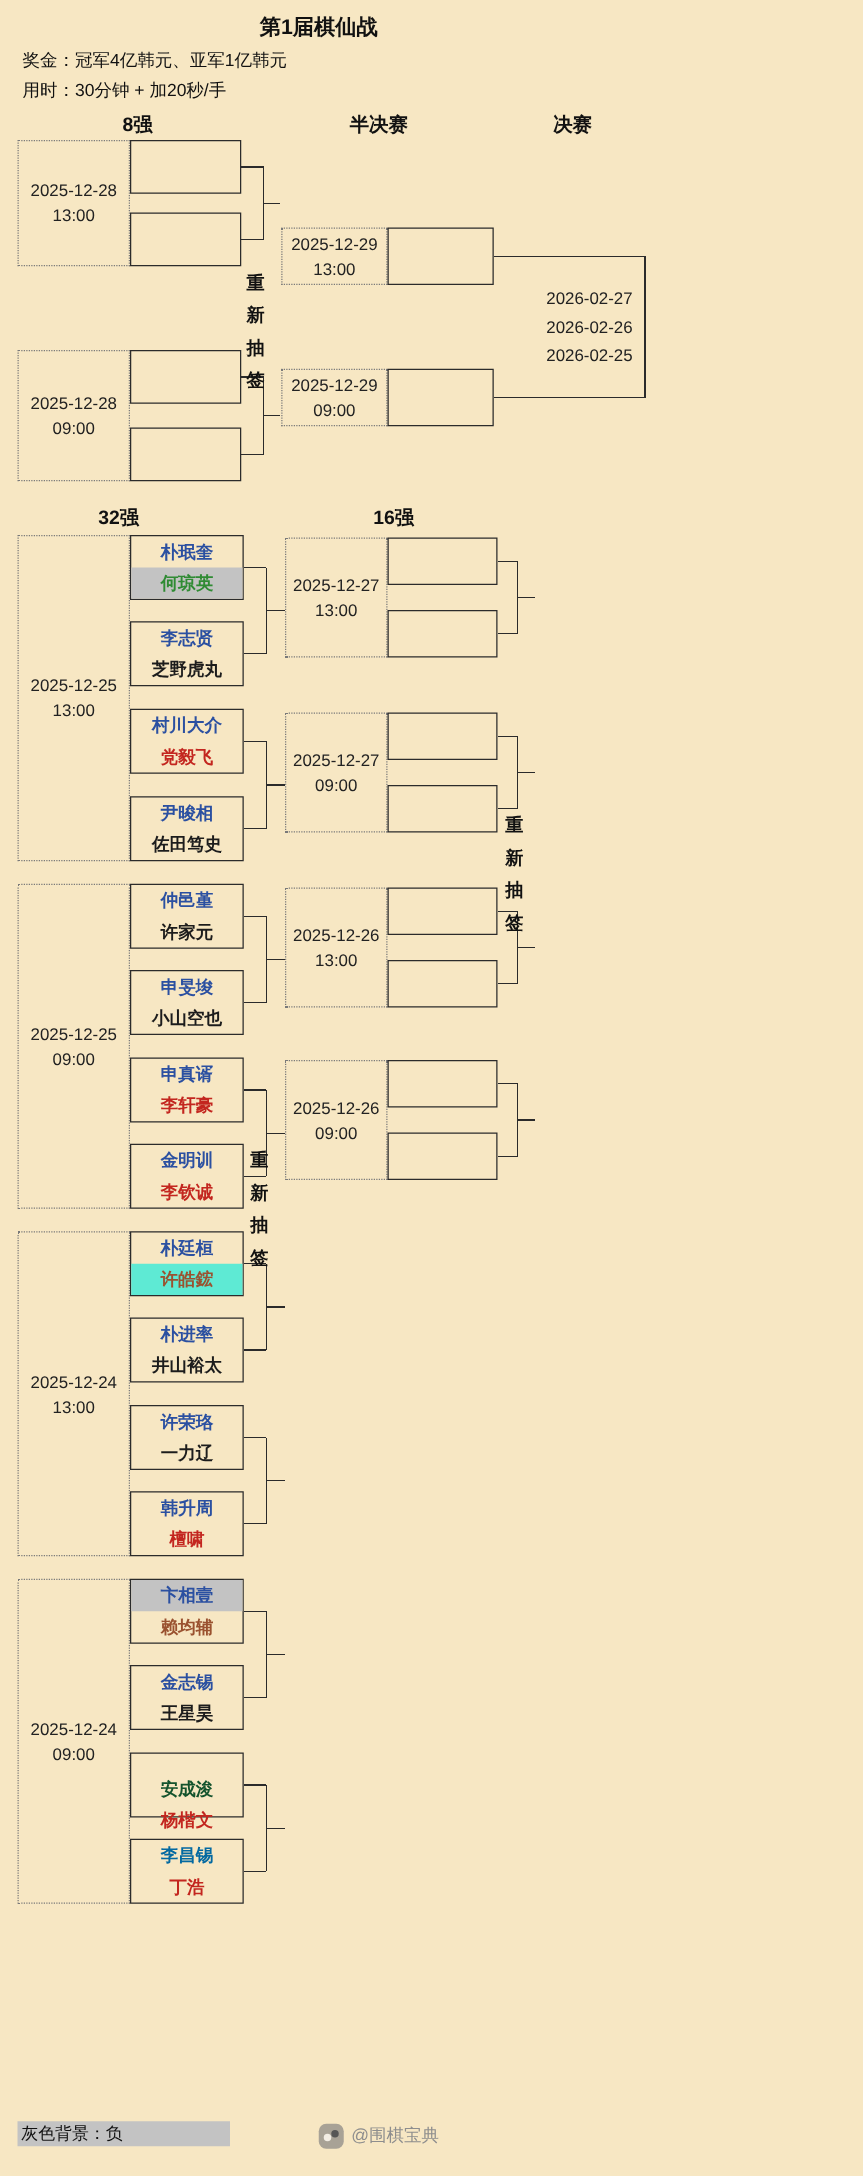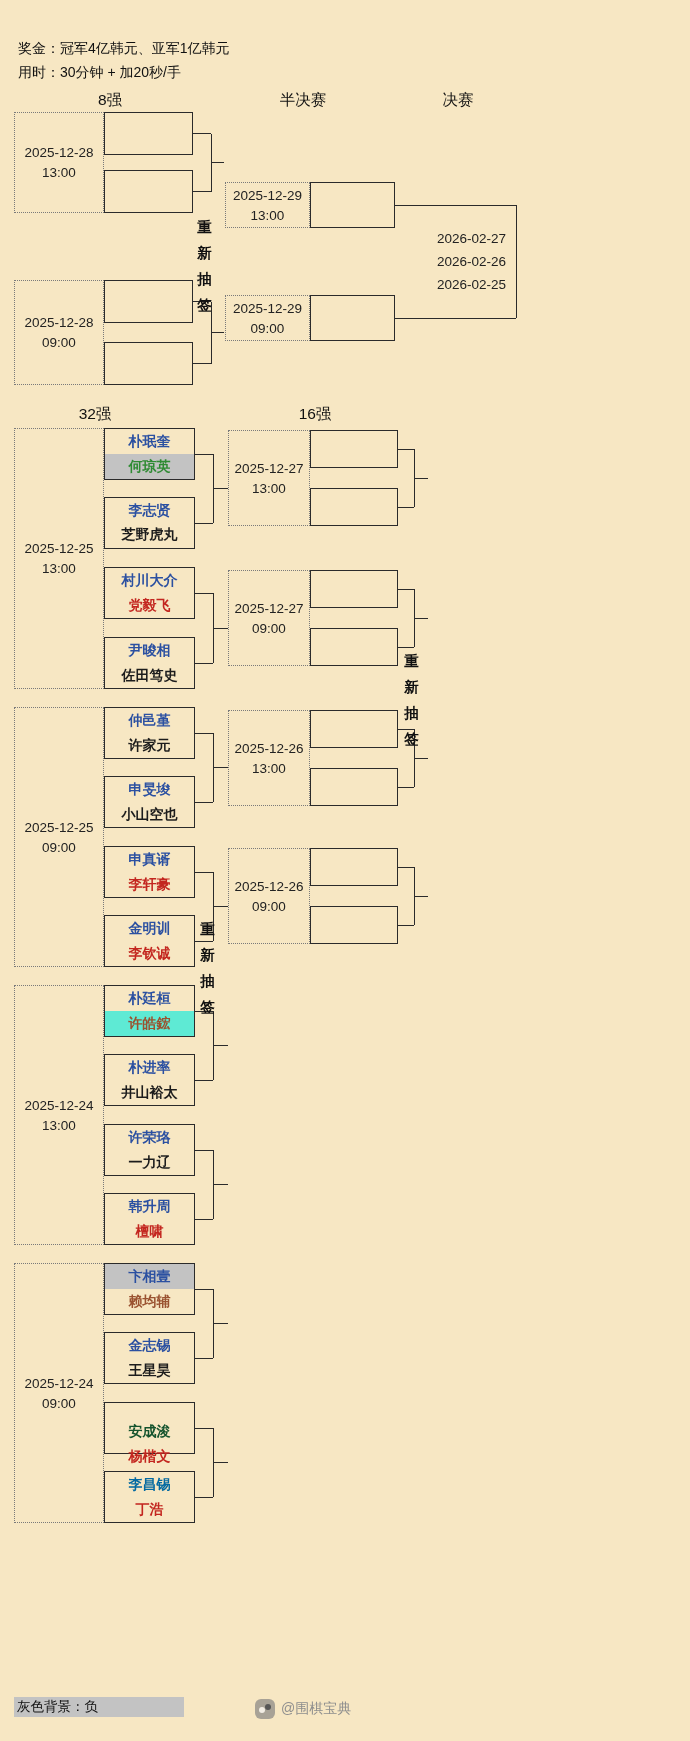--- a/index.html
+++ b/index.html
@@ -6,21 +6,21 @@
   html, body { margin: 0; padding: 0; background: #f7e7c3; }
   .page {
     position: relative; width: 690px; height: 1741px;
     background: #f7e7c3; color: #111;
     font-family: "Liberation Sans", "DejaVu Sans", sans-serif;
     overflow: hidden;
   }
   .title, .info, .hdr, .datebox, .mbox, .redraw, .finaldates, .legend, .watermark { position: absolute; }
   .title { left: 0; top: 10px; width: 510px; text-align: center; font-size: 17px; font-weight: bold; }
   .info { left: 18px; font-size: 14px; }
-  .hdr { font-size: 15.5px; font-weight: normal; text-align: center; }
+  .hdr { font-size: 15.5px; font-weight: bold; text-align: center; }
   .datebox {
     border: 1px dotted #7a7a7a;
     display: flex; flex-direction: column; align-items: center; justify-content: center;
     gap: 5px; font-size: 13.5px; color: #222;
   }
   .mbox { border: 1px solid #2b2b2b; }
   .p { height: 25px; line-height: 25px; text-align: center; font-weight: bold; font-size: 14px; }
   .redraw {
     width: 17px; font-size: 14.5px; font-weight: bold; line-height: 26px;
     word-break: break-all; text-align: center; color: #111;
@@ -100,20 +100,21 @@
         <line x1="398" y1="787" x2="414" y2="787"></line>
         <line x1="414" y1="729" x2="414" y2="787"></line>
         <line x1="414" y1="758" x2="428" y2="758"></line>
       <line x1="398" y1="867" x2="414" y2="867"></line>
         <line x1="398" y1="925" x2="414" y2="925"></line>
         <line x1="414" y1="867" x2="414" y2="925"></line>
         <line x1="414" y1="896" x2="428" y2="896"></line>
     </g>
   </svg>
 
+  <div class="title">第1届棋仙战</div>
   <div class="info" style="top:40px">奖金：冠军4亿韩元、亚军1亿韩元</div>
   <div class="info" style="top:64px">用时：30分钟 + 加20秒/手</div>
 
   <div class="hdr" style="left:70px;top:90px;width:80px">8强</div>
   <div class="hdr" style="left:263px;top:90px;width:80px">半决赛</div>
   <div class="hdr" style="left:418px;top:90px;width:80px">决赛</div>
   <div class="hdr" style="left:45px;top:404px;width:100px">32强</div>
   <div class="hdr" style="left:265px;top:404px;width:100px">16强</div>
 
   <div class="datebox" style="left:14px;top:112px;width:90px;height:101px">
@@ -153,21 +154,21 @@
   <div class="datebox" style="left:14px;top:428px;width:90px;height:261px">
     <div>2025-12-25</div>
     <div>13:00</div>
   </div>
   <div class="mbox" style="left:104px;top:428px;width:91px;height:52px">
     <div class="p" style="color: rgb(43, 80, 161);">朴珉奎</div>
     <div class="p" style="color: rgb(47, 139, 51); background-color: rgb(195, 195, 195);">何琼英</div>
   </div>
   <div class="mbox" style="left:104px;top:497px;width:91px;height:52px">
     <div class="p" style="color: rgb(43, 80, 161);">李志贤</div>
-    <div class="p" style="color: rgb(28, 28, 28); font-family: Liberation Mono, monospace;">芝野虎丸</div>
+    <div class="p" style="color: rgb(28, 28, 28);">芝野虎丸</div>
   </div>
   <div class="mbox" style="left:104px;top:567px;width:91px;height:52px">
     <div class="p" style="color: rgb(43, 80, 161);">村川大介</div>
     <div class="p" style="color: rgb(195, 38, 31);">党毅飞</div>
   </div>
   <div class="mbox" style="left:104px;top:637px;width:91px;height:52px">
     <div class="p" style="color: rgb(43, 80, 161);">尹晙相</div>
     <div class="p" style="color: rgb(28, 28, 28);">佐田笃史</div>
   </div>
 

